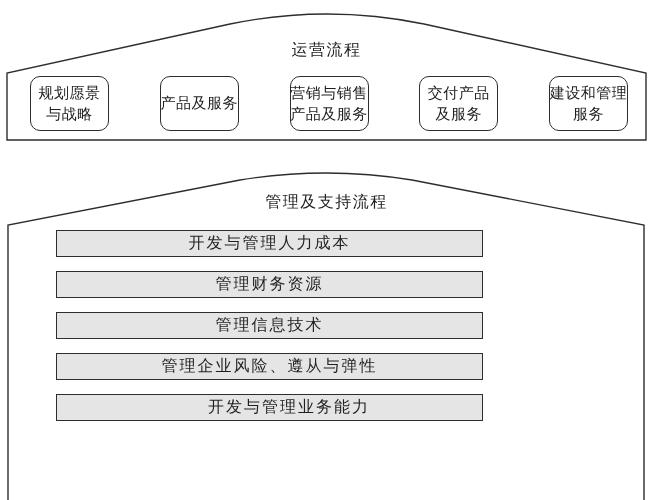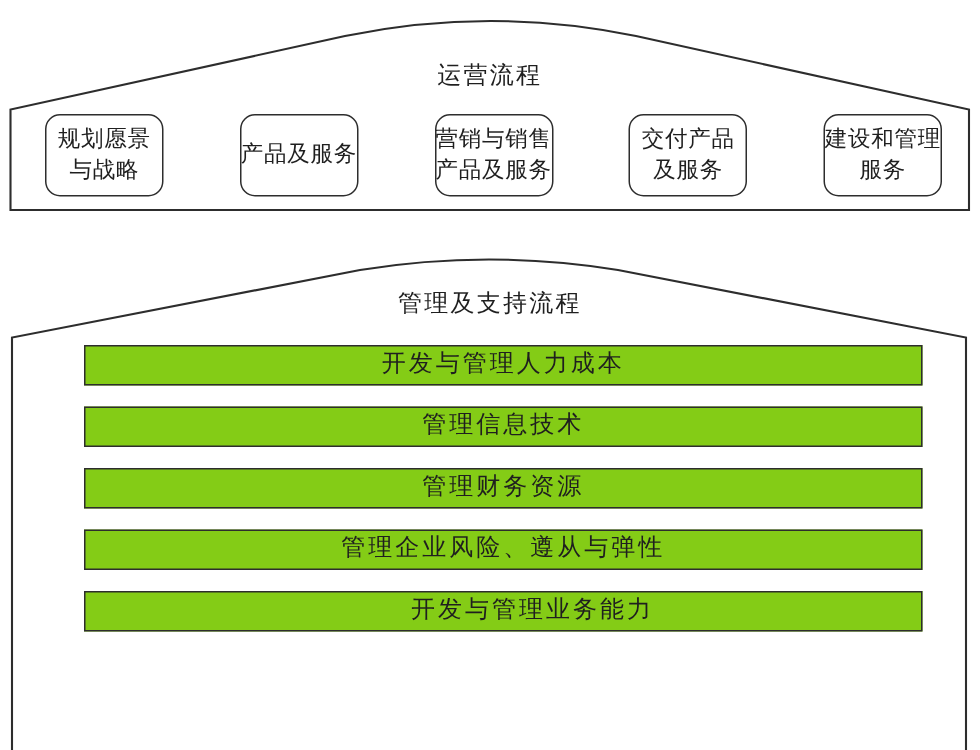--- a/index.html
+++ b/index.html
@@ -61,24 +61,24 @@
   }
   .bars {
     position: absolute;
     left: 0; top: 0;
     width: 653px; height: 500px;
   }
   .bar {
     position: absolute;
     box-sizing: border-box;
     left: 56px;
-    width: 559px;
+    width: 427px;
     height: 27px;
     border: 1.5px solid #2d2d2d;
-    background: #84cc16;
+    background: #e5e5e5;
     text-align: center;
     font-size: 16px;
     line-height: 24px;
     letter-spacing: 2px;
     white-space: nowrap;
   }
   .bar:nth-child(1) { top: 230px; }
   .bar:nth-child(2) { top: 271px; }
   .bar:nth-child(3) { top: 312px; }
   .bar:nth-child(4) { top: 353px; }
@@ -117,19 +117,19 @@
     <div class="obox">
       <span>建设和管理</span>
       <span>服务</span>
     </div>
   </div>
 
   <div class="arch-title title-support">管理及支持流程</div>
 
   <div class="bars">
     <div class="bar">开发与管理人力成本</div>
+    <div class="bar">管理财务资源</div>
     <div class="bar">管理信息技术</div>
-    <div class="bar">管理财务资源</div>
     <div class="bar">管理企业风险、遵从与弹性</div>
     <div class="bar">开发与管理业务能力</div>
   </div>
 
 </div>
 
 </body></html>

